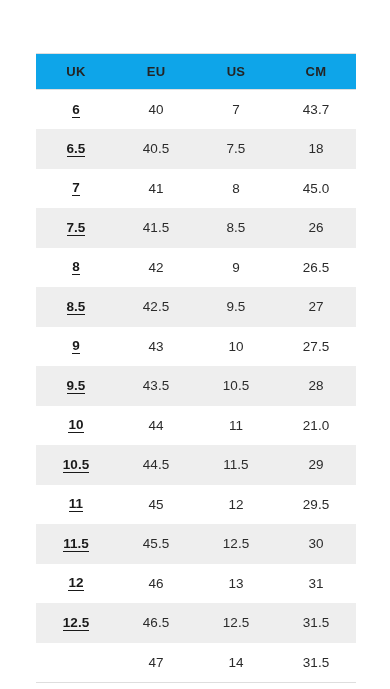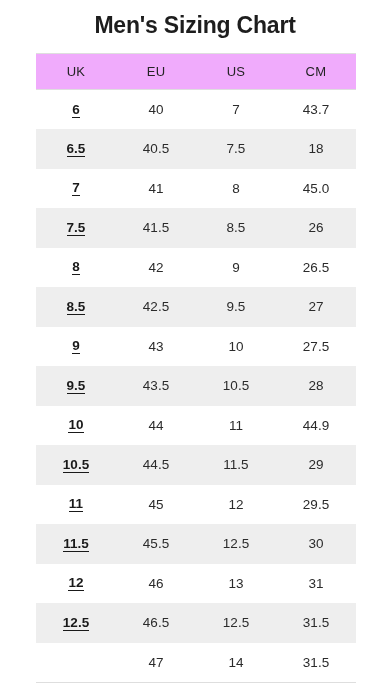--- a/index.html
+++ b/index.html
@@ -55,23 +55,23 @@
   table.size-table col.c-us { width: 80px; }
   table.size-table col.c-cm { width: 80px; }
 
   
   table.size-table thead th {
     height: 36px;
     padding: 0;
     text-align: center;
     vertical-align: middle;
     font-size: 13px;
-    font-weight: normal;
+    font-weight: bold;
     color: #242424;
-    background: #f0abfc;
+    background: #0ea5e9;
     border-top: 1px solid #dedede;
     border-bottom: 1px solid #dedede;
     letter-spacing: 0.3px;
   }
 
   
   table.size-table tbody td {
     height: 39.5px;
     padding: 0;
     text-align: center;
@@ -102,21 +102,20 @@
     border-bottom: 1.5px solid #191919;
     padding-bottom: 0px;
     line-height: 14px;
   }
 </style>
 </head>
 <body>
 
 <div class="page">
 
-  <div class="chart-title">Men's Sizing Chart</div>
 
   <div class="table-wrap">
     <table class="size-table">
       <colgroup>
         <col class="c-uk">
           <col class="c-eu">
           <col class="c-us">
           <col class="c-cm">
       </colgroup>
       <thead>
@@ -173,21 +172,21 @@
           <tr>
             <td class="uk-cell"><span class="uk-val">9.5</span></td>
             <td>43.5</td>
             <td>10.5</td>
             <td>28</td>
           </tr>
           <tr>
             <td class="uk-cell"><span class="uk-val">10</span></td>
             <td>44</td>
             <td>11</td>
-            <td>44.9</td>
+            <td>21.0</td>
           </tr>
           <tr>
             <td class="uk-cell"><span class="uk-val">10.5</span></td>
             <td>44.5</td>
             <td>11.5</td>
             <td>29</td>
           </tr>
           <tr>
             <td class="uk-cell"><span class="uk-val">11</span></td>
             <td>45</td>

